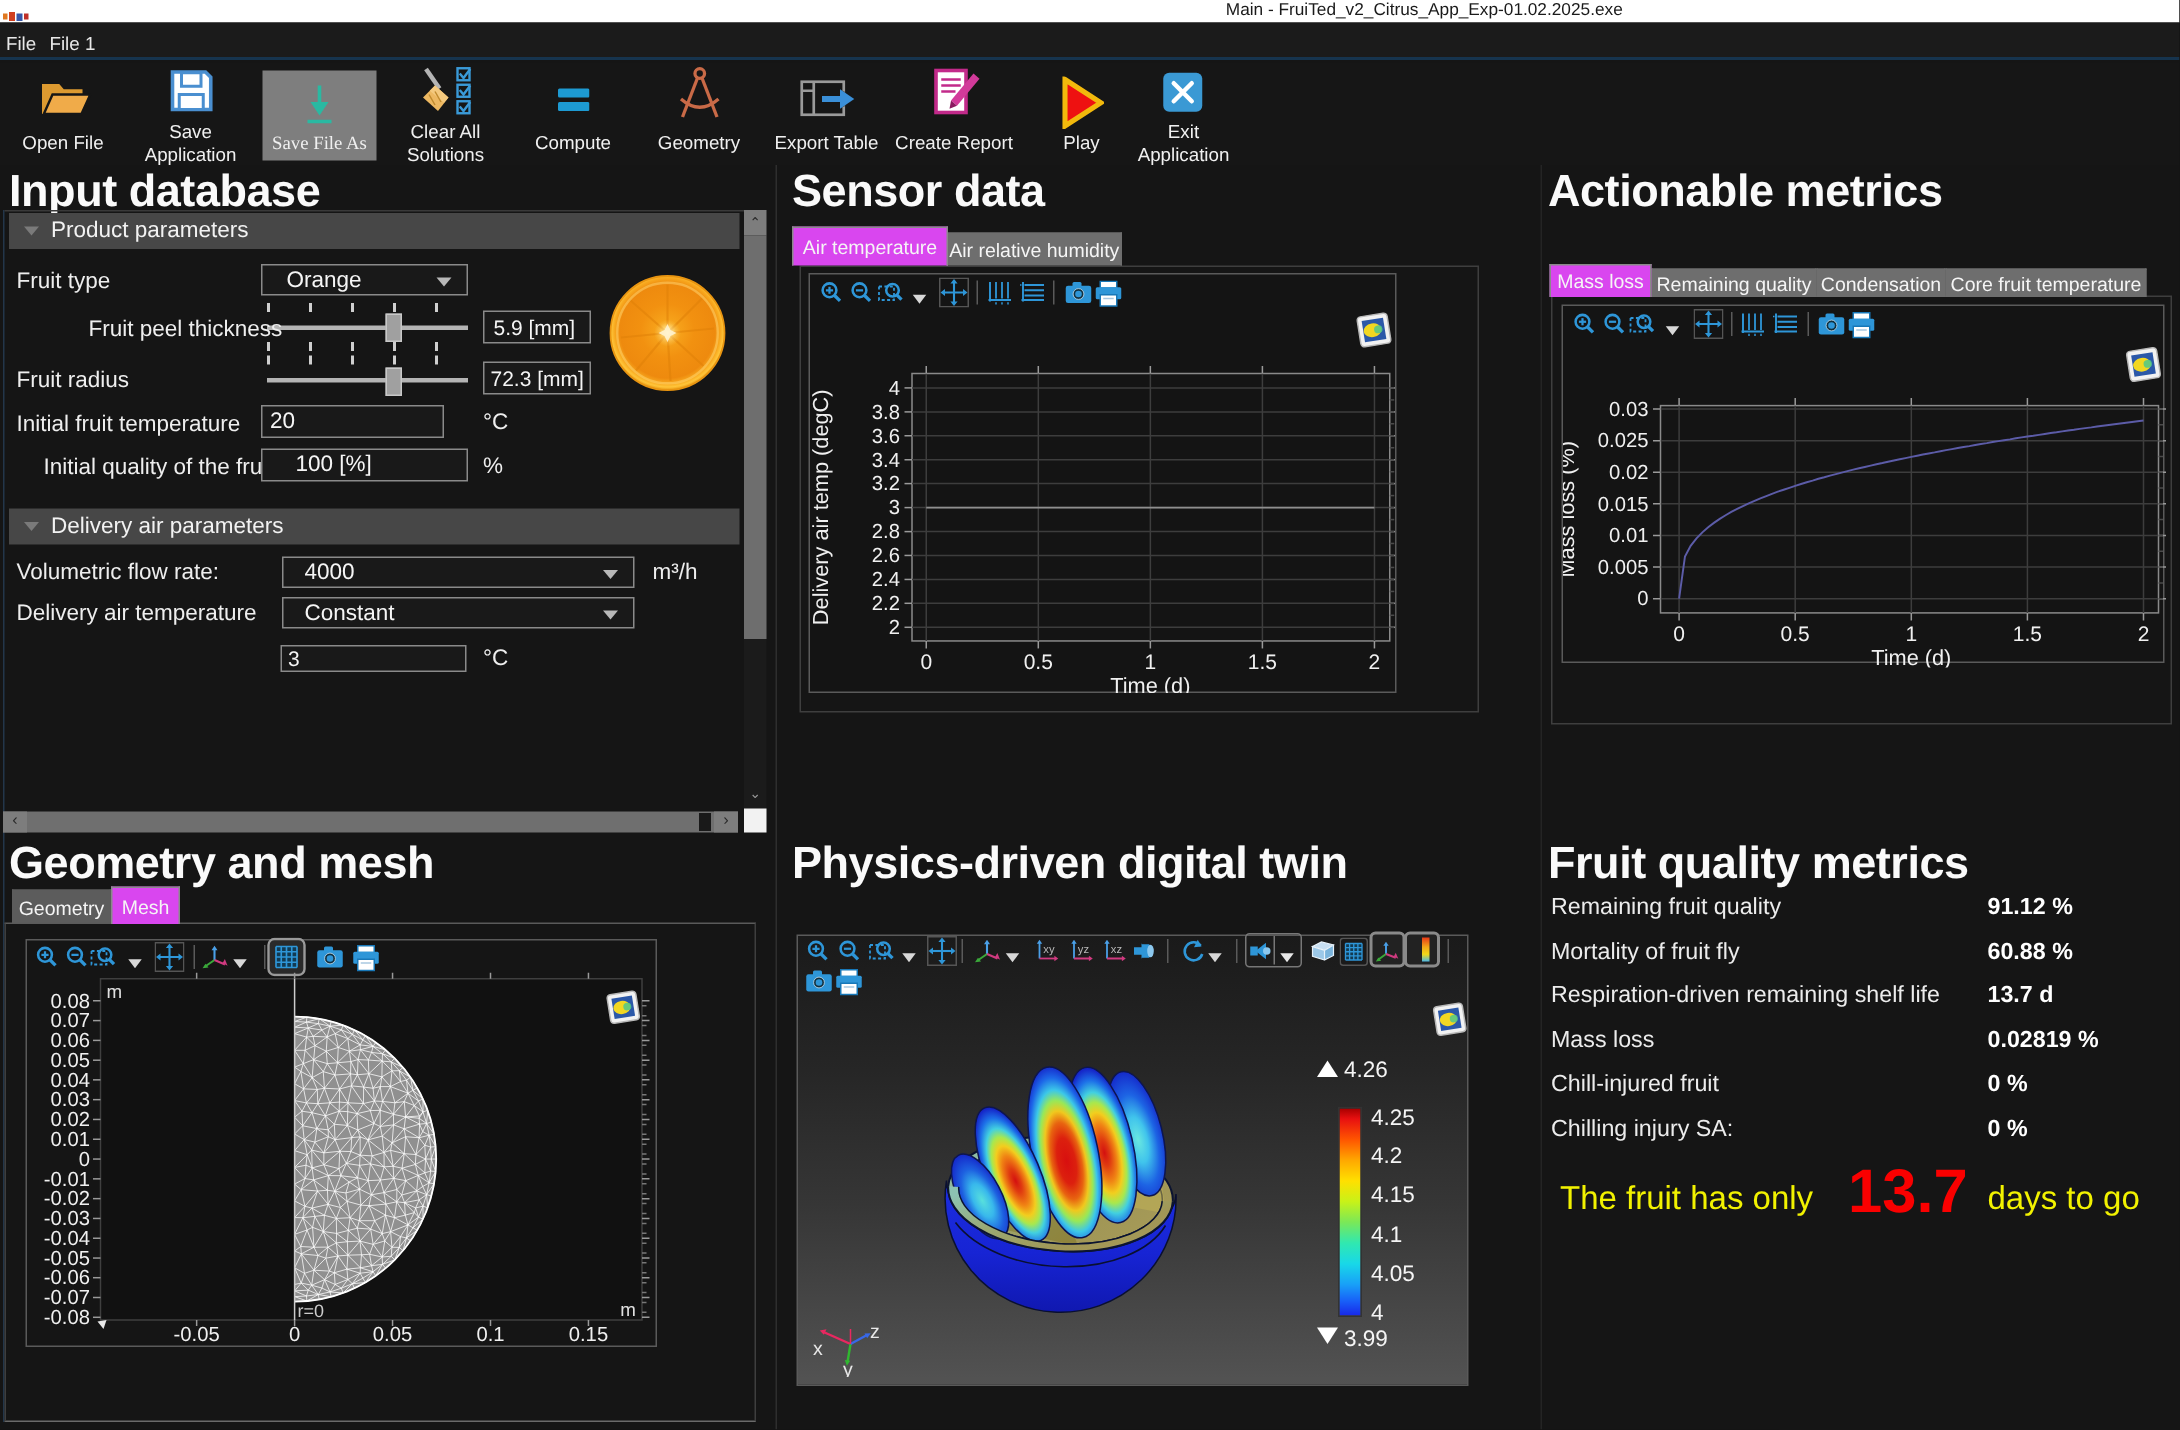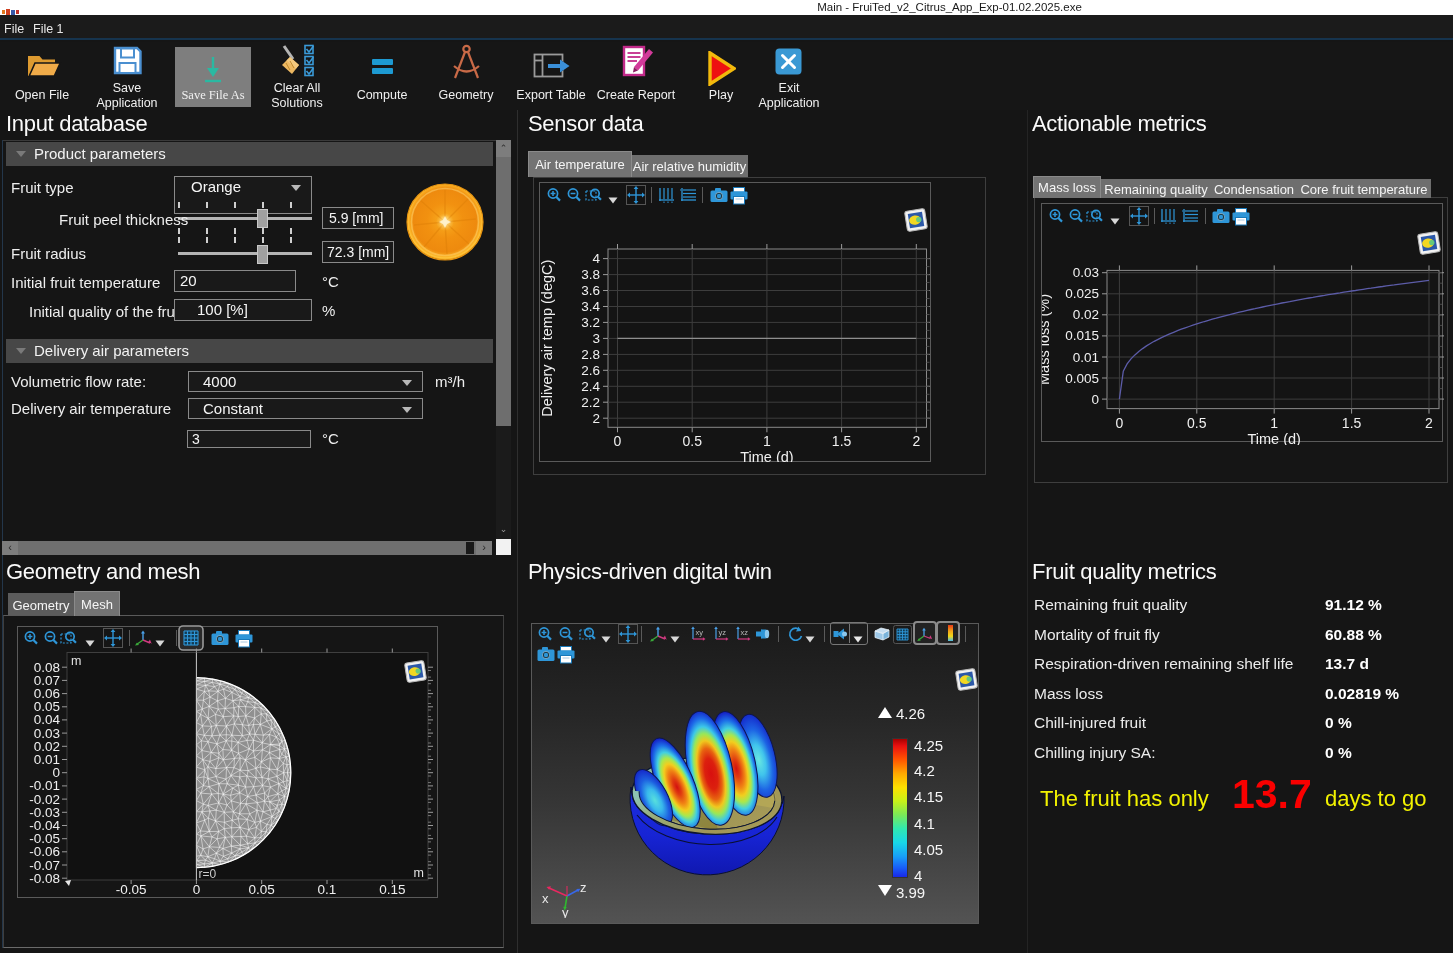--- a/index.html
+++ b/index.html
@@ -3,30 +3,30 @@
 <meta charset="utf-8">
 <style>
 * { margin:0; padding:0; box-sizing:border-box; }
 html,body { width:1453px; height:953px; background:#151515; font-family:"Liberation Sans", sans-serif; overflow:hidden; position:relative; color:#f0f0f0; }
 .abs { position:absolute; }
 .titlebar { left:0; top:0; width:1453px; height:15px; background:#ffffff; }
 .titletext { left:0; top:1px; width:1900px; text-align:center; font-size:11.5px; color:#1a1a1a; }
 .menubar { left:0; top:15px; width:1453px; height:25px; background:#1b1b1b; border-bottom:2px solid #16344e; }
 .toolbar { left:0; top:42px; width:1453px; height:68px; background:#161616; }
 .titem { position:absolute; text-align:center; font-size:12.5px; color:#f0f0f0; line-height:15px; }
-.sect { font-weight:normal; font-size:22px; color:#fafafa; letter-spacing:-0.3px; }
+.sect { font-weight:bold; font-size:30px; color:#fafafa; letter-spacing:-0.3px; }
 .hdrbar { background:#474747; height:24px; font-size:15px; color:#f2f2f2; line-height:24px; }
 .hdrbar .tri { position:absolute; left:10px; top:9px; width:0; height:0; border-left:5px solid transparent; border-right:5px solid transparent; border-top:6px solid #7a7a7a; }
 .hdrbar .txt { position:absolute; left:28px; top:0; }
 .lbl { font-size:15px; color:#eeeeee; white-space:nowrap; }
 .field { background:#191919; border:1px solid #8a8a8a; font-size:15px; color:#f5f5f5; white-space:nowrap; }
 .combo { background:#191919; border:1px solid #8a8a8a; font-size:15px; color:#f5f5f5; white-space:nowrap; }
 .combo .ar { position:absolute; right:10px; top:8px; width:0; height:0; border-left:5px solid transparent; border-right:5px solid transparent; border-top:6px solid #b8b8b8; }
 .tab { font-size:13px; text-align:center; color:#f5f5f5; white-space:nowrap; overflow:hidden; }
-.tab.on { background:#737373; border:1px solid #8a8a8a; border-bottom:none; }
+.tab.on { background:#d946ef; border:1px solid #8a8a8a; border-bottom:none; }
 .tab.off { background:#6e6e6e; border:1px solid #6e6e6e; border-bottom:none; }
 .panel { border:1px solid #5a5a5a; }
 .tick { position:absolute; width:2px; height:6px; background:#cfcfcf; }
 .sliderline { position:absolute; height:3px; background:#b4b4b4; }
 .sliderhandle { position:absolute; width:11px; height:19px; background:#a0a0a0; border:1px solid #c8c8c8; }
 .unit { font-size:15px; color:#eeeeee; }
 </style>
 </head>
 <body>
 
@@ -149,21 +149,21 @@
 <div class="abs titem" style="left:749px;top:81px;width:80px;">Exit<br>Application</div>
 
 <div class="abs sect" style="left:6px;top:111px;">Input database</div>
 <div class="abs" style="left:2px;top:140px;width:1px;height:808px;background:#23364a;"></div>
 <div class="abs" style="left:3px;top:140px;width:504px;height:1px;background:#3a3a3a;"></div>
 <div class="abs hdrbar" style="left:6px;top:142px;width:487px;">
     <span class="tri"></span>
     <span class="txt">Product parameters</span>
   </div>
 <div class="abs lbl" style="left:11px;top:179px;">Fruit type</div>
-<div class="abs combo" style="left:174px;top:176px;width:138px;height:38px;">
+<div class="abs combo" style="left:174px;top:176px;width:138px;height:21px;">
     <span style="position:absolute;left:16px;top:1px;">Orange</span>
     <span class="ar"></span>
   </div>
 <div class="tick" style="left:178px;top:202px;"></div>
 <div class="tick" style="left:206px;top:202px;"></div>
 <div class="tick" style="left:234px;top:202px;"></div>
 <div class="tick" style="left:262px;top:202px;"></div>
 <div class="tick" style="left:290px;top:202px;"></div>
 <div class="abs sliderline" style="left:178px;top:217px;width:134px;"></div>
 <div class="abs sliderhandle" style="left:257px;top:209px;"></div>

